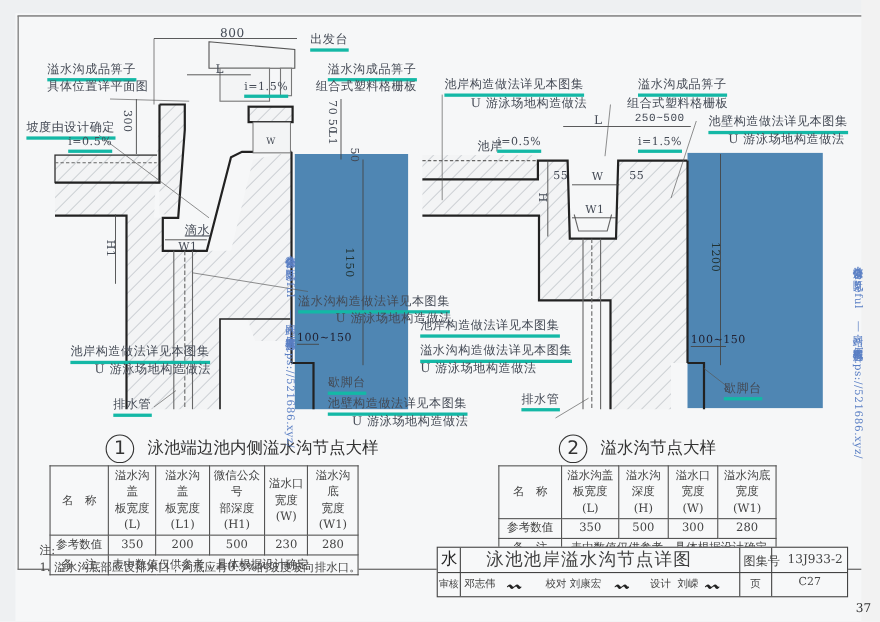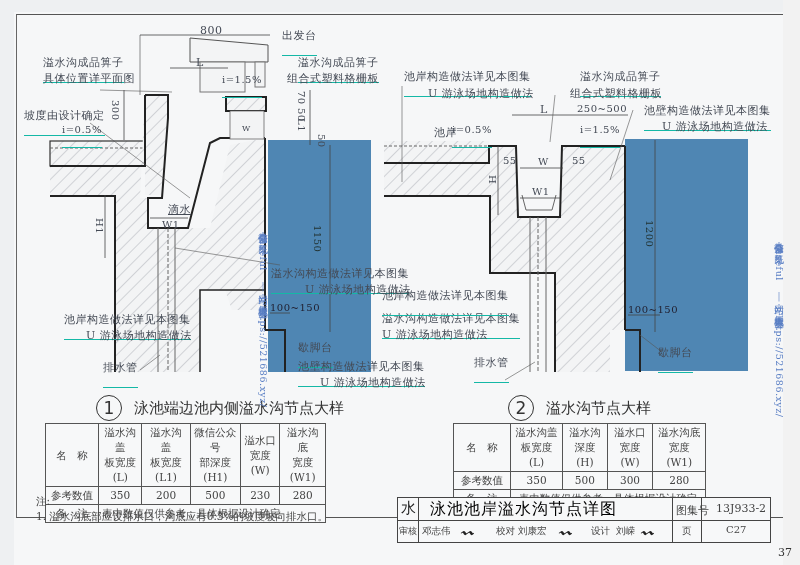--- a/index.html
+++ b/index.html
@@ -3,21 +3,21 @@
   <meta charset="utf-8">
   <style>
     html, body { margin:0; padding:0; }
     body { width:800px; height:565px; background:#eef0f2; position:relative; overflow:hidden;
       font-family:"DejaVu Serif", serif; color:#3a3f48; }
     .sheet { position:absolute; left:14px; top:12px; width:770px; height:553px; background:#f6f7f8; }
     .frame { position:absolute; left:16px; top:14px; width:768px; height:502px; border:1.5px solid #555; border-right:2px solid #444; border-left:1.5px solid #666; }
     .side-strip { position:absolute; left:783px; top:0; width:17px; height:565px; background:#f2f2f2; }
     svg.draw { position:absolute; left:0; top:0; }
     .lbl { position:absolute; font-size:11px; white-space:nowrap; color:#444a55; letter-spacing:0.5px; }
-    .ul { border-bottom:1px solid #14b8a6; padding-bottom:12px; }
+    .ul { border-bottom:3px solid #14b8a6; padding-bottom:1px; }
     .title { position:absolute; font-family:"DejaVu Sans", sans-serif; font-size:15px; color:#333; white-space:nowrap; }
     .circ { display:inline-block; width:24px; height:24px; border:1.5px solid #333; border-radius:50%; text-align:center; line-height:24px; font-size:17px; margin-right:12px; vertical-align:middle; }
     table.spec { position:absolute; border-collapse:collapse; font-size:10.5px; color:#444; background:#f7f8f9; }
     table.spec td { border:1px solid #555; text-align:center; padding:1px 3px; line-height:15px; }
     .notes { position:absolute; left:36px; top:494px; font-size:10.5px; line-height:15px; color:#444; }
     .tb { position:absolute; left:397px; top:497px; width:372px; height:44px; border:1.5px solid #444; background:#f7f8f9; }
     .tb div { position:absolute; font-size:10px; color:#444; white-space:nowrap; }
     .wm { position:absolute; font-size:9.5px; color:#5a7fc4; writing-mode:vertical-rl; white-space:nowrap; letter-spacing:0.5px; }
     .pageno { position:absolute; left:778px; top:546px; font-size:11px; color:#333; }
   </style>
@@ -141,21 +141,21 @@
 
 <div class="title" style="left:96px;top:395px;">
   <span class="circ">1</span><span>泳池端边池内侧溢水沟节点大样</span>
 </div>
 
 <div class="lbl ul" style="left:404px;top:69px;">池岸构造做法详见本图集</div>
 <div class="lbl" style="left:428px;top:86px;">U 游泳场地构造做法</div>
 <div class="lbl ul" style="left:580px;top:69px;">溢水沟成品箅子</div>
 <div class="lbl" style="left:570px;top:86px;">组合式塑料格栅板</div>
 <div class="lbl" style="left:540px;top:103px;">L</div>
-<div class="lbl" style="left:577px;top:103px;font-size:10px;">250~500</div>
+<div class="lbl" style="left:577px;top:103px;font-size:10px;font-family:Liberation Mono, monospace;">250~500</div>
 <div class="lbl ul" style="left:644px;top:103px;">池壁构造做法详见本图集</div>
 <div class="lbl" style="left:662px;top:119px;">U 游泳场地构造做法</div>
 <div class="lbl" style="left:434px;top:125px;">池岸</div>
 <div class="lbl ul" style="left:452px;top:124px;font-size:10px;">i=0.5%</div>
 <div class="lbl ul" style="left:580px;top:124px;font-size:10px;">i=1.5%</div>
 <div class="lbl" style="left:503px;top:155px;font-size:10px;">55</div>
 <div class="lbl" style="left:572px;top:155px;font-size:10px;">55</div>
 <div class="lbl" style="left:538px;top:156px;font-size:10px;">W</div>
 <div class="lbl" style="left:487px;top:175px;writing-mode:vertical-rl;font-size:10px;">H</div>
 <div class="lbl" style="left:532px;top:186px;font-size:10px;">W1</div>
@@ -233,21 +233,21 @@
   <div>注:</div>
   <div>1.  溢水沟底部应设排水口，沟底应有0.3%的坡度坡向排水口。</div>
 </div>
 
 <div class="tb">
   <div style="left:0;top:0;width:372px;height:22px;border-bottom:1px solid #444;"></div>
   <div style="left:20px;top:0;height:44px;border-left:1px solid #444;"></div>
   <div style="left:274px;top:0;height:44px;border-left:1px solid #444;"></div>
   <div style="left:303px;top:0;height:44px;border-left:1px solid #444;"></div>
   <div style="left:3px;top:1px;font-family:'DejaVu Sans',sans-serif;font-size:15px;color:#222;">水</div>
-  <div style="left:32px;top:1px;font-family:'DejaVu Sans',sans-serif;font-size:16px;color:#000000;letter-spacing:1px;">泳池池岸溢水沟节点详图</div>
+  <div style="left:44px;top:1px;font-family:'DejaVu Sans',sans-serif;font-size:16px;color:#404040;letter-spacing:1px;">泳池池岸溢水沟节点详图</div>
   <div style="left:278px;top:5px;font-size:11px;">图集号</div>
   <div style="left:318px;top:4px;font-size:11px;">13J933-2</div>
   <div style="left:1px;top:27px;font-size:9px;">审核</div>
   <div style="left:24px;top:27px;font-size:9.5px;">邓志伟</div>
   <div style="left:62px;top:24px;font-size:13px;font-style:italic;color:#222;">〰</div>
   <div style="left:98px;top:27px;font-size:9.5px;">校对</div>
   <div style="left:120px;top:27px;font-size:9.5px;">刘康宏</div>
   <div style="left:160px;top:24px;font-size:13px;font-style:italic;color:#222;">〰</div>
   <div style="left:193px;top:27px;font-size:9.5px;">设计</div>
   <div style="left:218px;top:27px;font-size:9.5px;">刘嵘</div>

